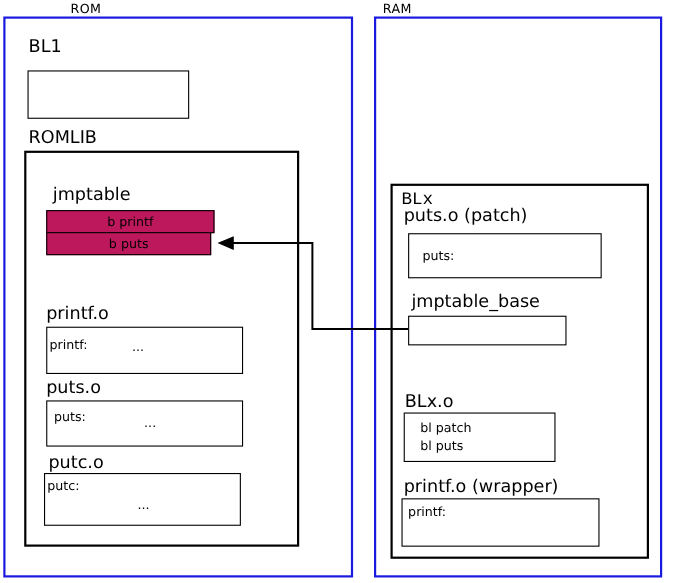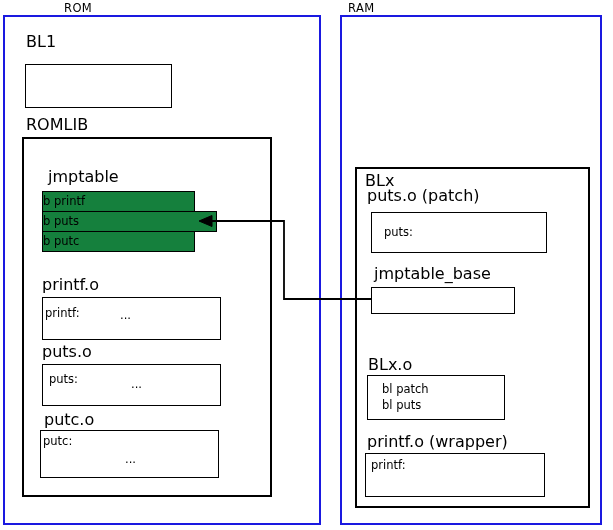--- a/index.html
+++ b/index.html
@@ -45,22 +45,23 @@
   .boxy .txt{
     position:absolute;
     font-size:11.5px;
     color:#000;
     white-space:nowrap;
     line-height:13px;
   }
   .jrow{
     position:absolute;
     border:1.6px solid #000000;
-    background:#15803d;
+    background:#be185d;
     box-sizing:border-box;
+    text-align:center;
     font-size:11.5px;
     color:#000;
     line-height:18px;
   }
   svg.conn{
     position:absolute;left:0;top:0;
     width:613px;height:530px;
     pointer-events:none;
   }
 </style>
@@ -75,22 +76,21 @@
   <div class="lbl" style="left:26px;top:36px;">BL1</div>
   <div class="boxy" style="left:25px;top:64px;width:147px;height:44px;">
     <span class="txt" style="left:6px;top:4px;"></span>
   </div>
 
   <div class="lbl" style="left:26px;top:119px;">ROMLIB</div>
   <div class="group" style="left:22px;top:137px;width:250px;height:360px;"></div>
 
   <div class="lbl" style="left:48px;top:171px;">jmptable</div>
   <div class="jrow" style="left:42px;top:191px;width:153px;height:21px;">b printf</div>
-  <div class="jrow" style="left:42px;top:211px;width:175px;height:21px;">b puts</div>
-  <div class="jrow" style="left:42px;top:231px;width:153px;height:21px;">b putc</div>
+  <div class="jrow" style="left:42px;top:211px;width:150px;height:21px;">b puts</div>
 
   <div class="lbl" style="left:42px;top:279px;">printf.o</div>
   <div class="boxy" style="left:42px;top:297px;width:179px;height:43px;">
     <span class="txt" style="left:2px;top:9px;">printf:</span>
     <span class="txt" style="left:77px;top:11px;">...</span>
   </div>
 
   <div class="lbl" style="left:42px;top:346px;">puts.o</div>
   <div class="boxy" style="left:42px;top:364px;width:179px;height:42px;">
     <span class="txt" style="left:6px;top:8px;">puts:</span>
@@ -100,21 +100,21 @@
   <div class="lbl" style="left:44px;top:414px;">putc.o</div>
   <div class="boxy" style="left:40px;top:430px;width:179px;height:48px;">
     <span class="txt" style="left:2px;top:4px;">putc:</span>
     <span class="txt" style="left:84px;top:22px;">...</span>
   </div>
 
   <div class="region-label" style="left:348px;top:1px;">RAM</div>
   <div class="region" style="left:340px;top:15px;width:262px;height:510px;"></div>
 
   <div class="group" style="left:355px;top:167px;width:235px;height:341px;"></div>
-  <div class="lbl" style="left:365px;top:175px;">BLx</div>
+  <div class="lbl" style="left:365px;top:175px;font-family:Liberation Mono, monospace;">BLx</div>
 
   <div class="lbl" style="left:367px;top:190px;text-align:center;">puts.o (patch)</div>
   <div class="boxy" style="left:371px;top:212px;width:176px;height:41px;">
     <span class="txt" style="left:12px;top:13px;">puts:</span>
   </div>
 
   <div class="lbl" style="left:374px;top:268px;">jmptable_base</div>
   <div class="boxy" style="left:371px;top:287px;width:144px;height:27px;">
     <span class="txt" style="left:8px;top:6px;"></span>
   </div>

